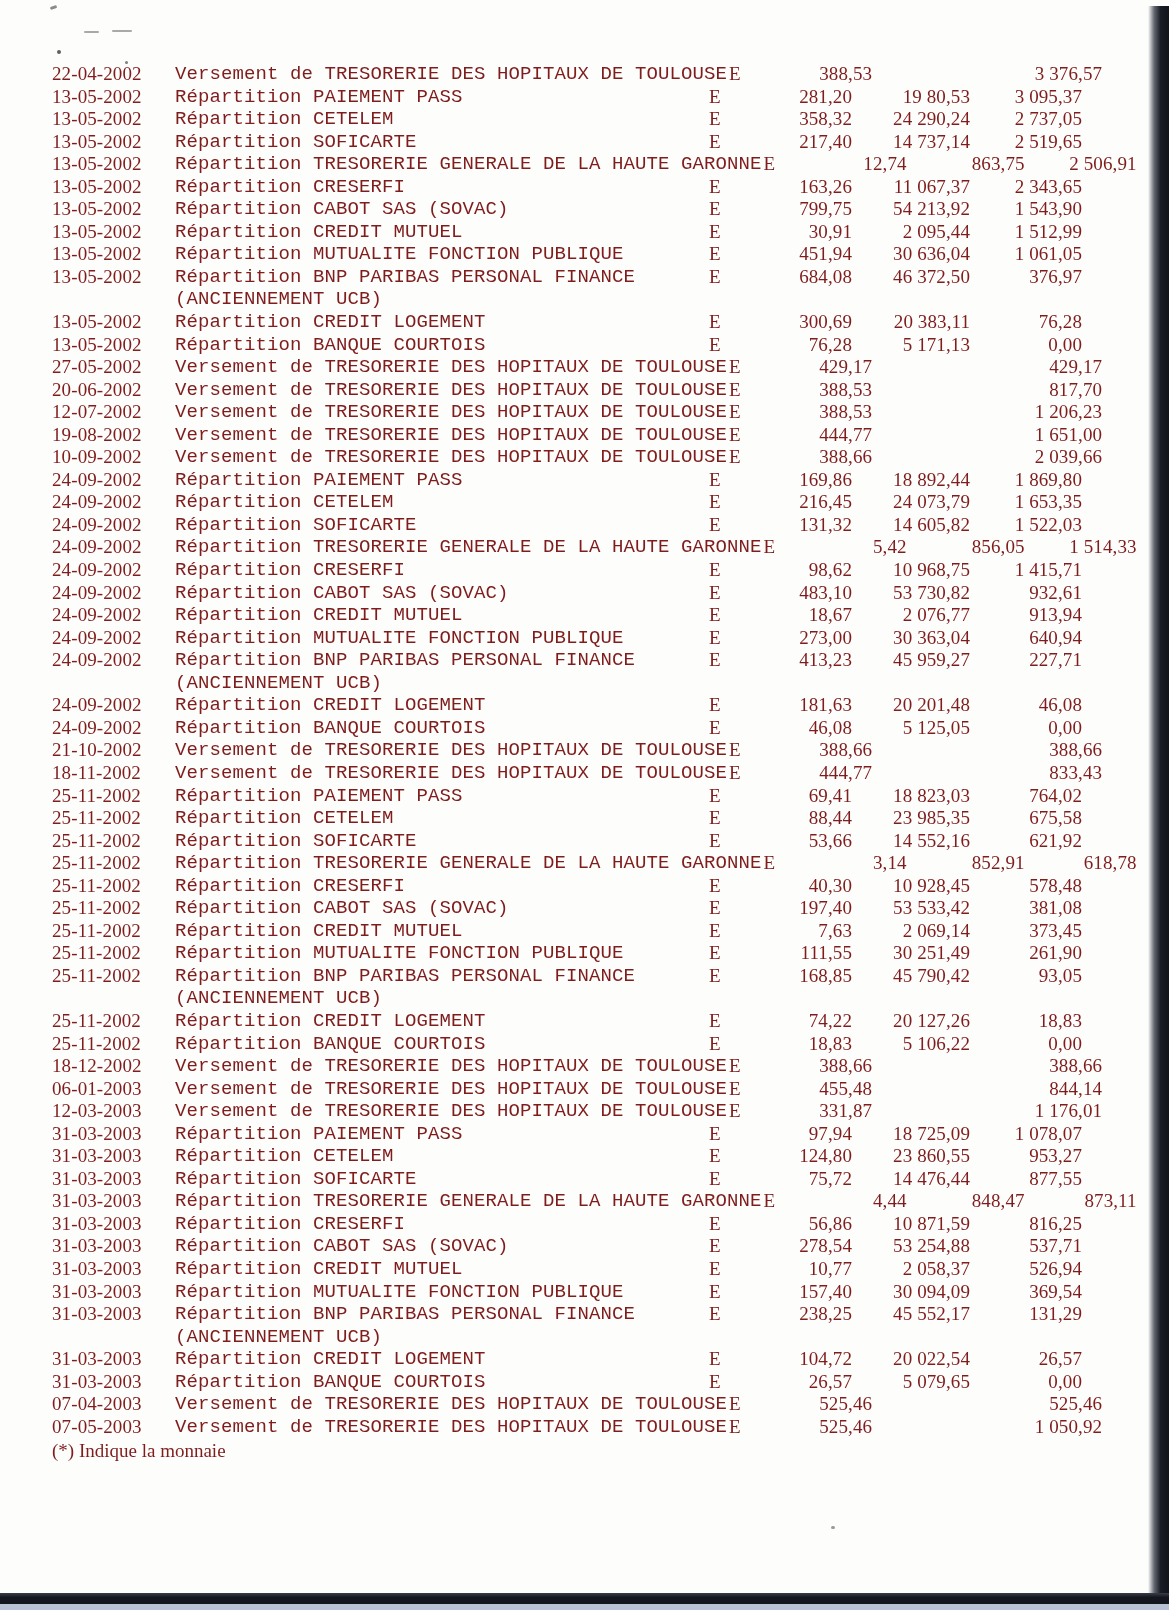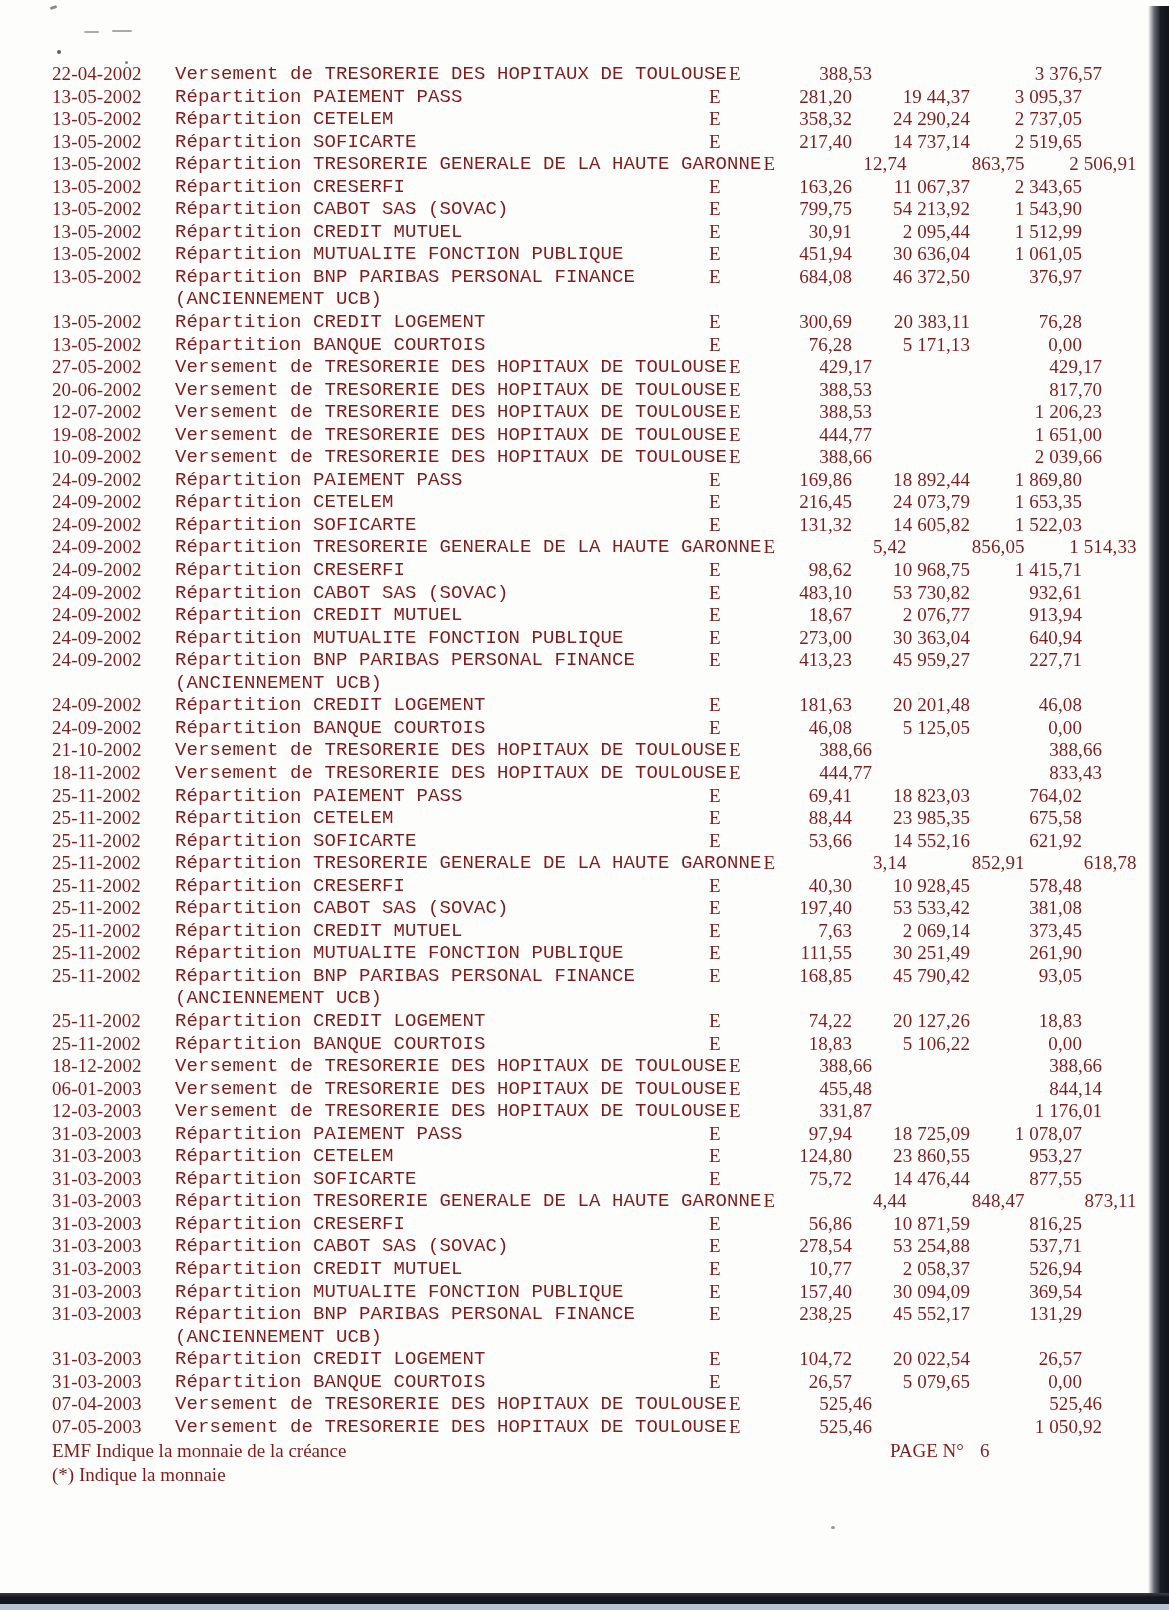--- a/index.html
+++ b/index.html
@@ -122,21 +122,21 @@
   </div>
 
   <div class="row">
     <span class="c col-date">13-05-2002</span>
     <span class="c col-desc">
       <span class="descline">Répartition PAIEMENT PASS</span>
 
     </span>
     <span class="c col-cur">E</span>
     <span class="c amt col-a1">281,20</span>
-    <span class="c amt col-a2">19 44,37</span>
+    <span class="c amt col-a2">19 80,53</span>
     <span class="c amt col-a3">3 095,37</span>
   </div>
 
   <div class="row">
     <span class="c col-date">13-05-2002</span>
     <span class="c col-desc">
       <span class="descline">Répartition CETELEM</span>
 
     </span>
     <span class="c col-cur">E</span>
@@ -788,25 +788,20 @@
 
     </span>
     <span class="c col-cur">E</span>
     <span class="c amt col-a1">525,46</span>
     <span class="c amt col-a2"></span>
     <span class="c amt col-a3">1 050,92</span>
   </div>
 </div>
 
     <div class="footer">
-      <div class="footer-line">
-        <span>EMF Indique la monnaie de la créance</span>
-        <span class="page-num-label">PAGE N°</span>
-        <span class="page-num-value">6</span>
-      </div>
       <div class="footer-line">
         <span>(*) Indique la monnaie</span>
       </div>
     </div>
   </div>
 
   <div class="edge-right"></div>
   <div class="edge-bottom"></div>
   <div class="edge-bottom-light"></div>
 </div>

